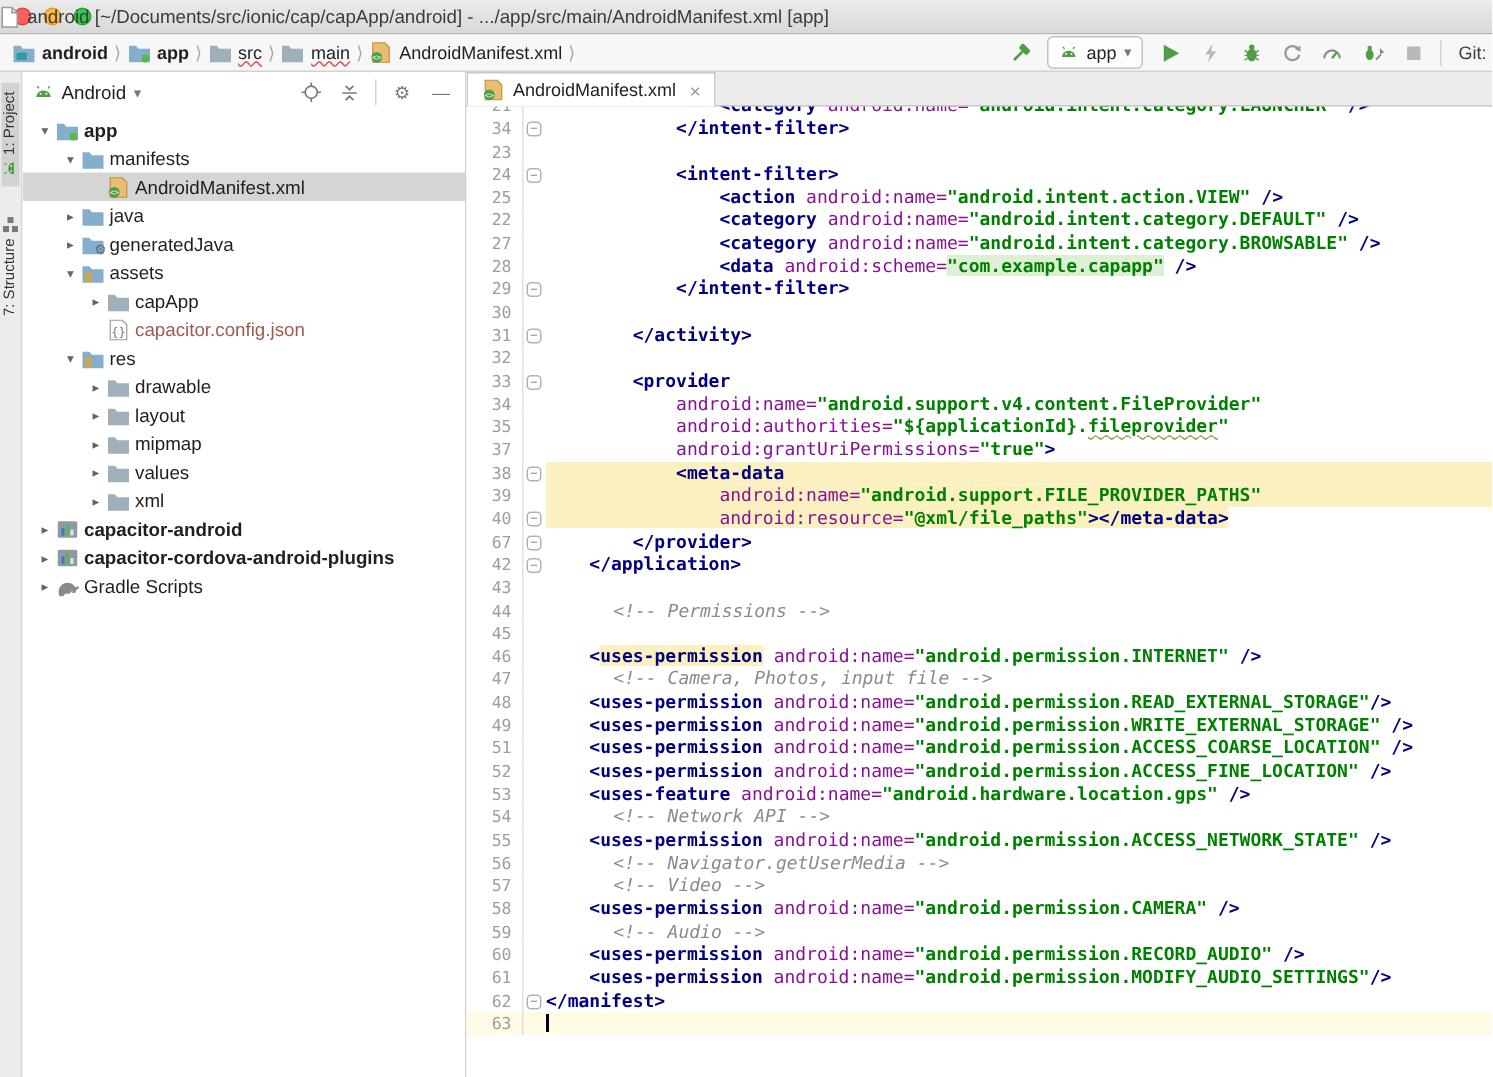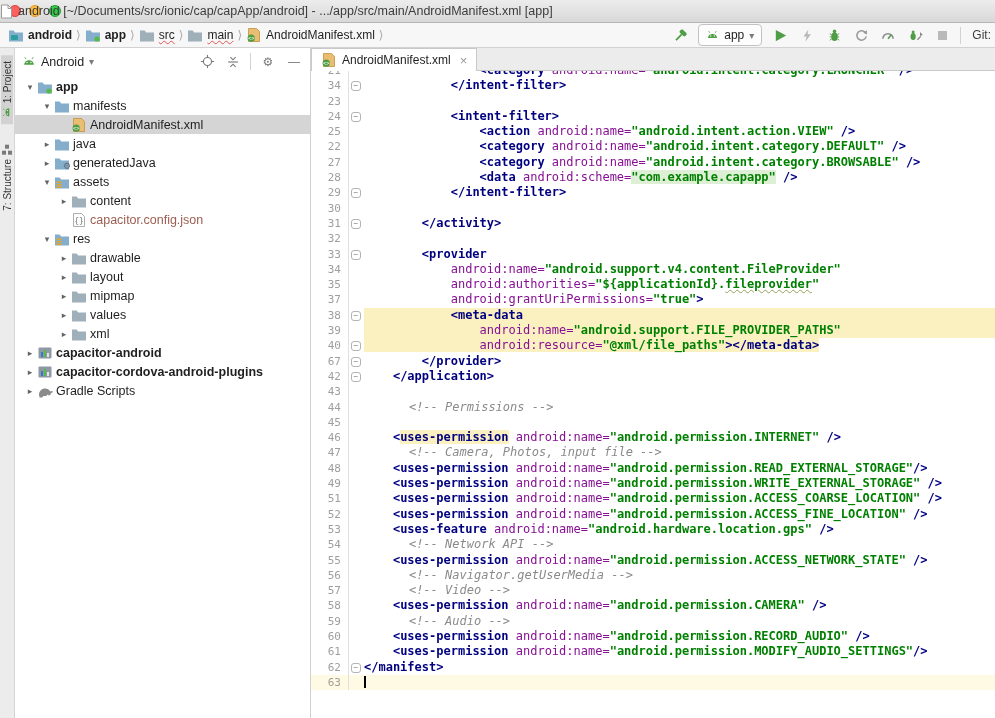--- a/index.html
+++ b/index.html
@@ -362,21 +362,21 @@
             </span>
             <span class="tlabel">assets</span>
           </div>
           <div class="trow" style="padding-left: 42px;">
             <span class="tarrow">▸</span>
             <span class="ticon">
               <svg width="16" height="14" viewBox="0 0 16 14">
                 <path d="M1 2.5h4.6l1.6 2H15v9H1z" fill="#9fb0bb"></path>
               </svg>
             </span>
-            <span class="tlabel">content</span>
+            <span class="tlabel">capApp</span>
           </div>
           <div class="trow" style="padding-left: 42px;">
             <span class="tarrow"></span>
             <span class="ticon">
               <svg width="16" height="16" viewBox="0 0 16 16">
                 <path d="M2.5 1.5h8l3 3v10h-11z" fill="#fdfdfd" stroke="#9a9a9a" stroke-width="0.8"></path>
                 <text x="8" y="12" font-size="8" fill="#777" text-anchor="middle" font-family="DejaVu Sans Mono,monospace">{}</text>
               </svg>
             </span>
             <span class="tlabel" style="color:#9c5d50">capacitor.config.json</span>

